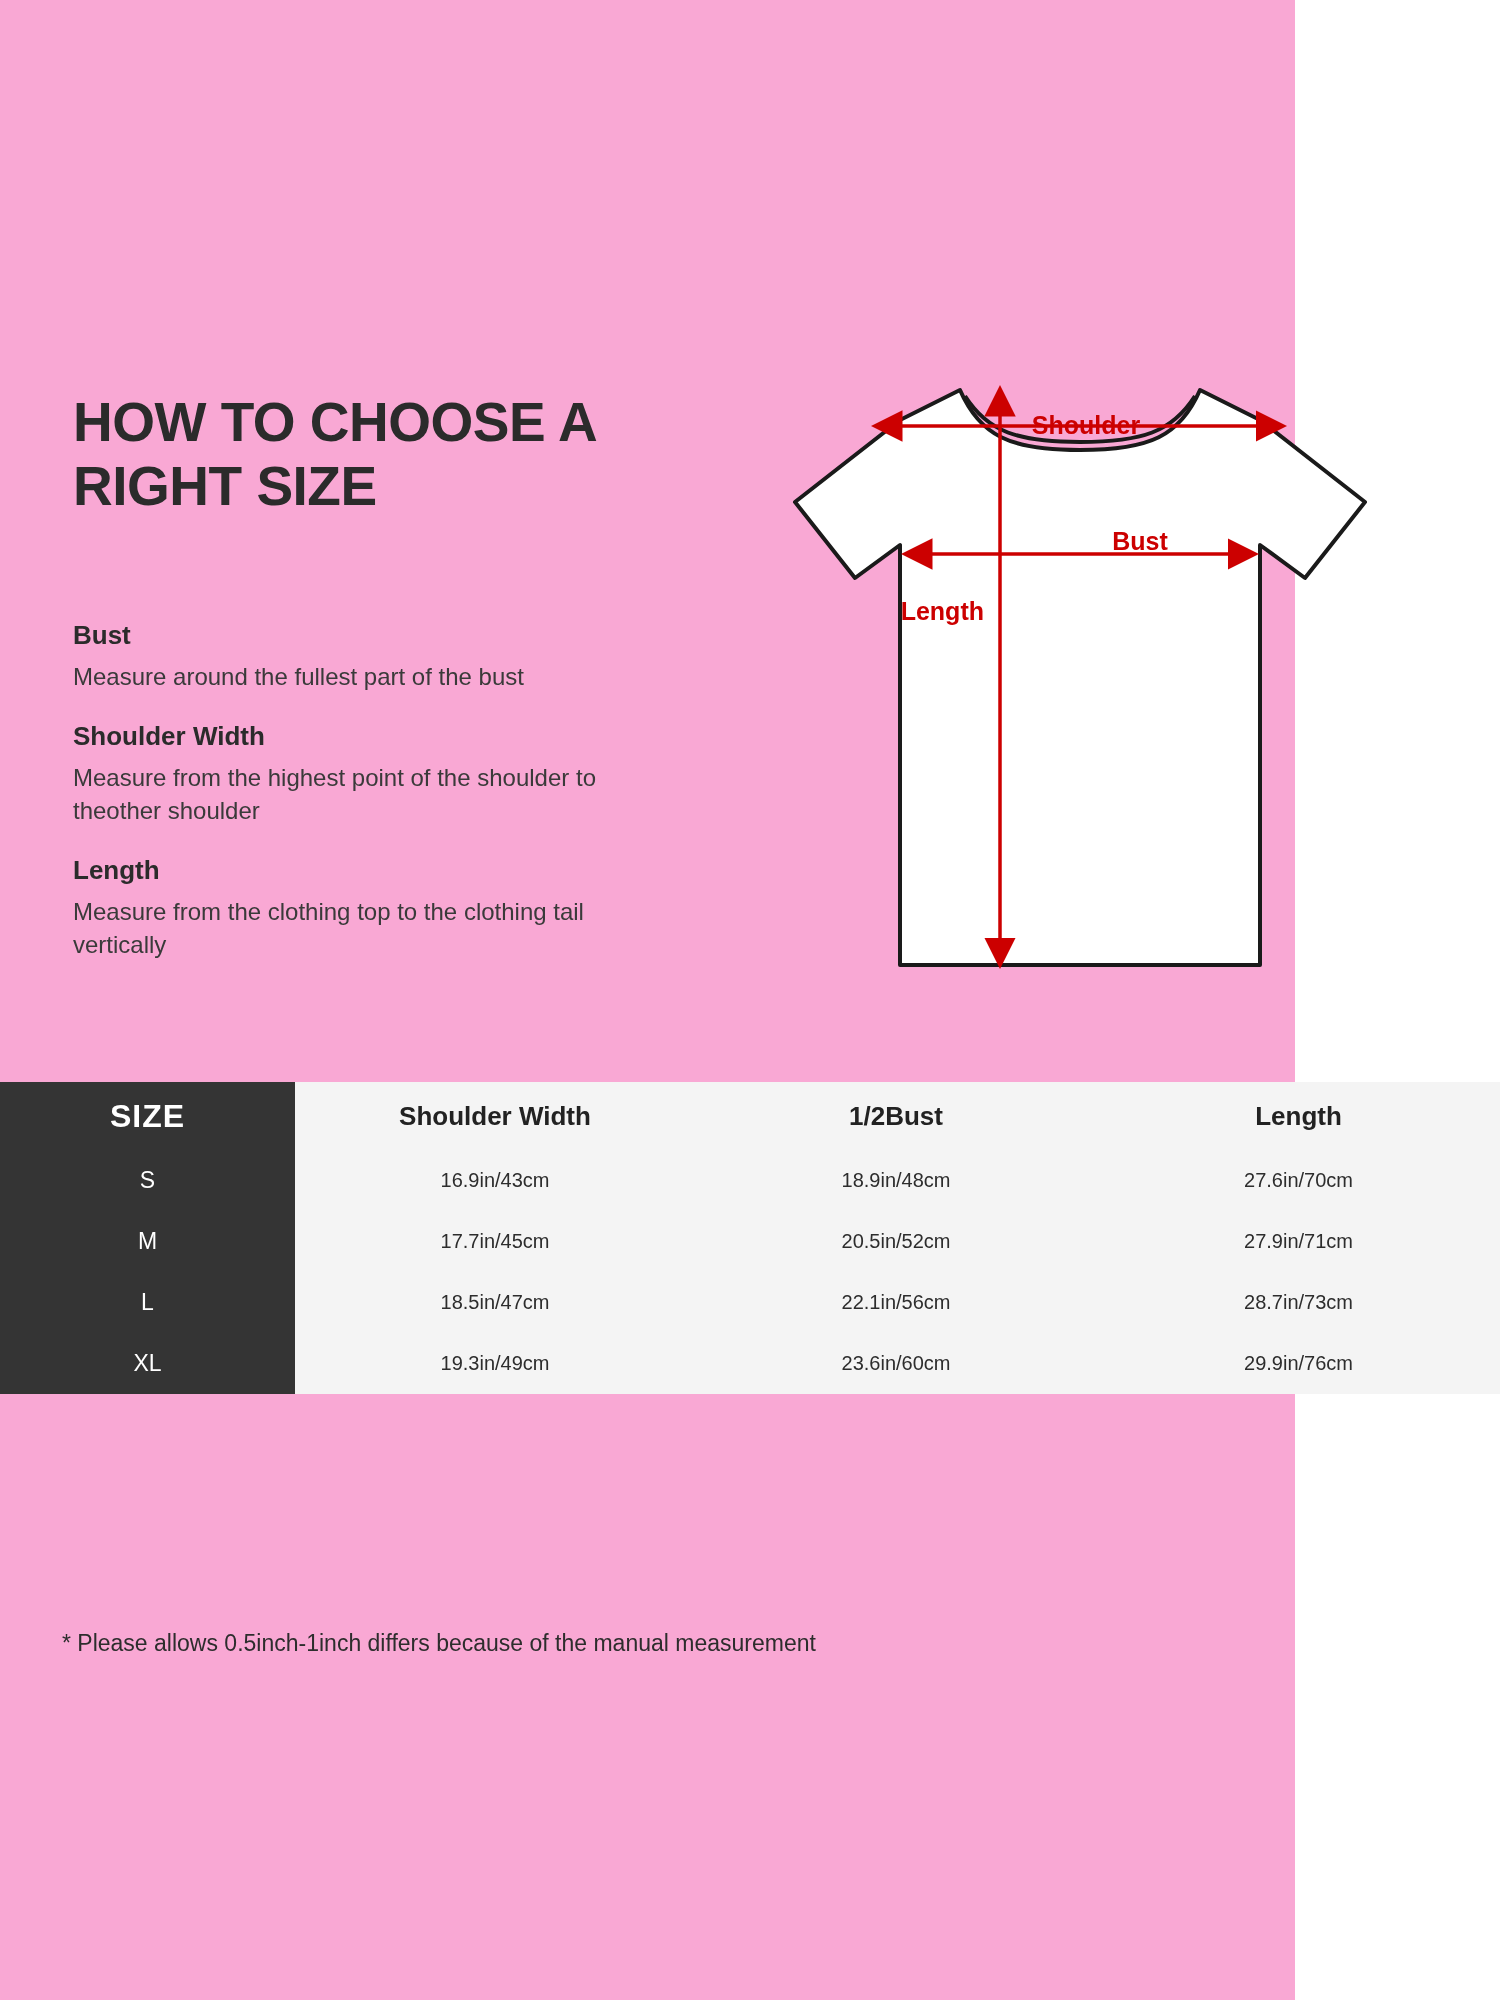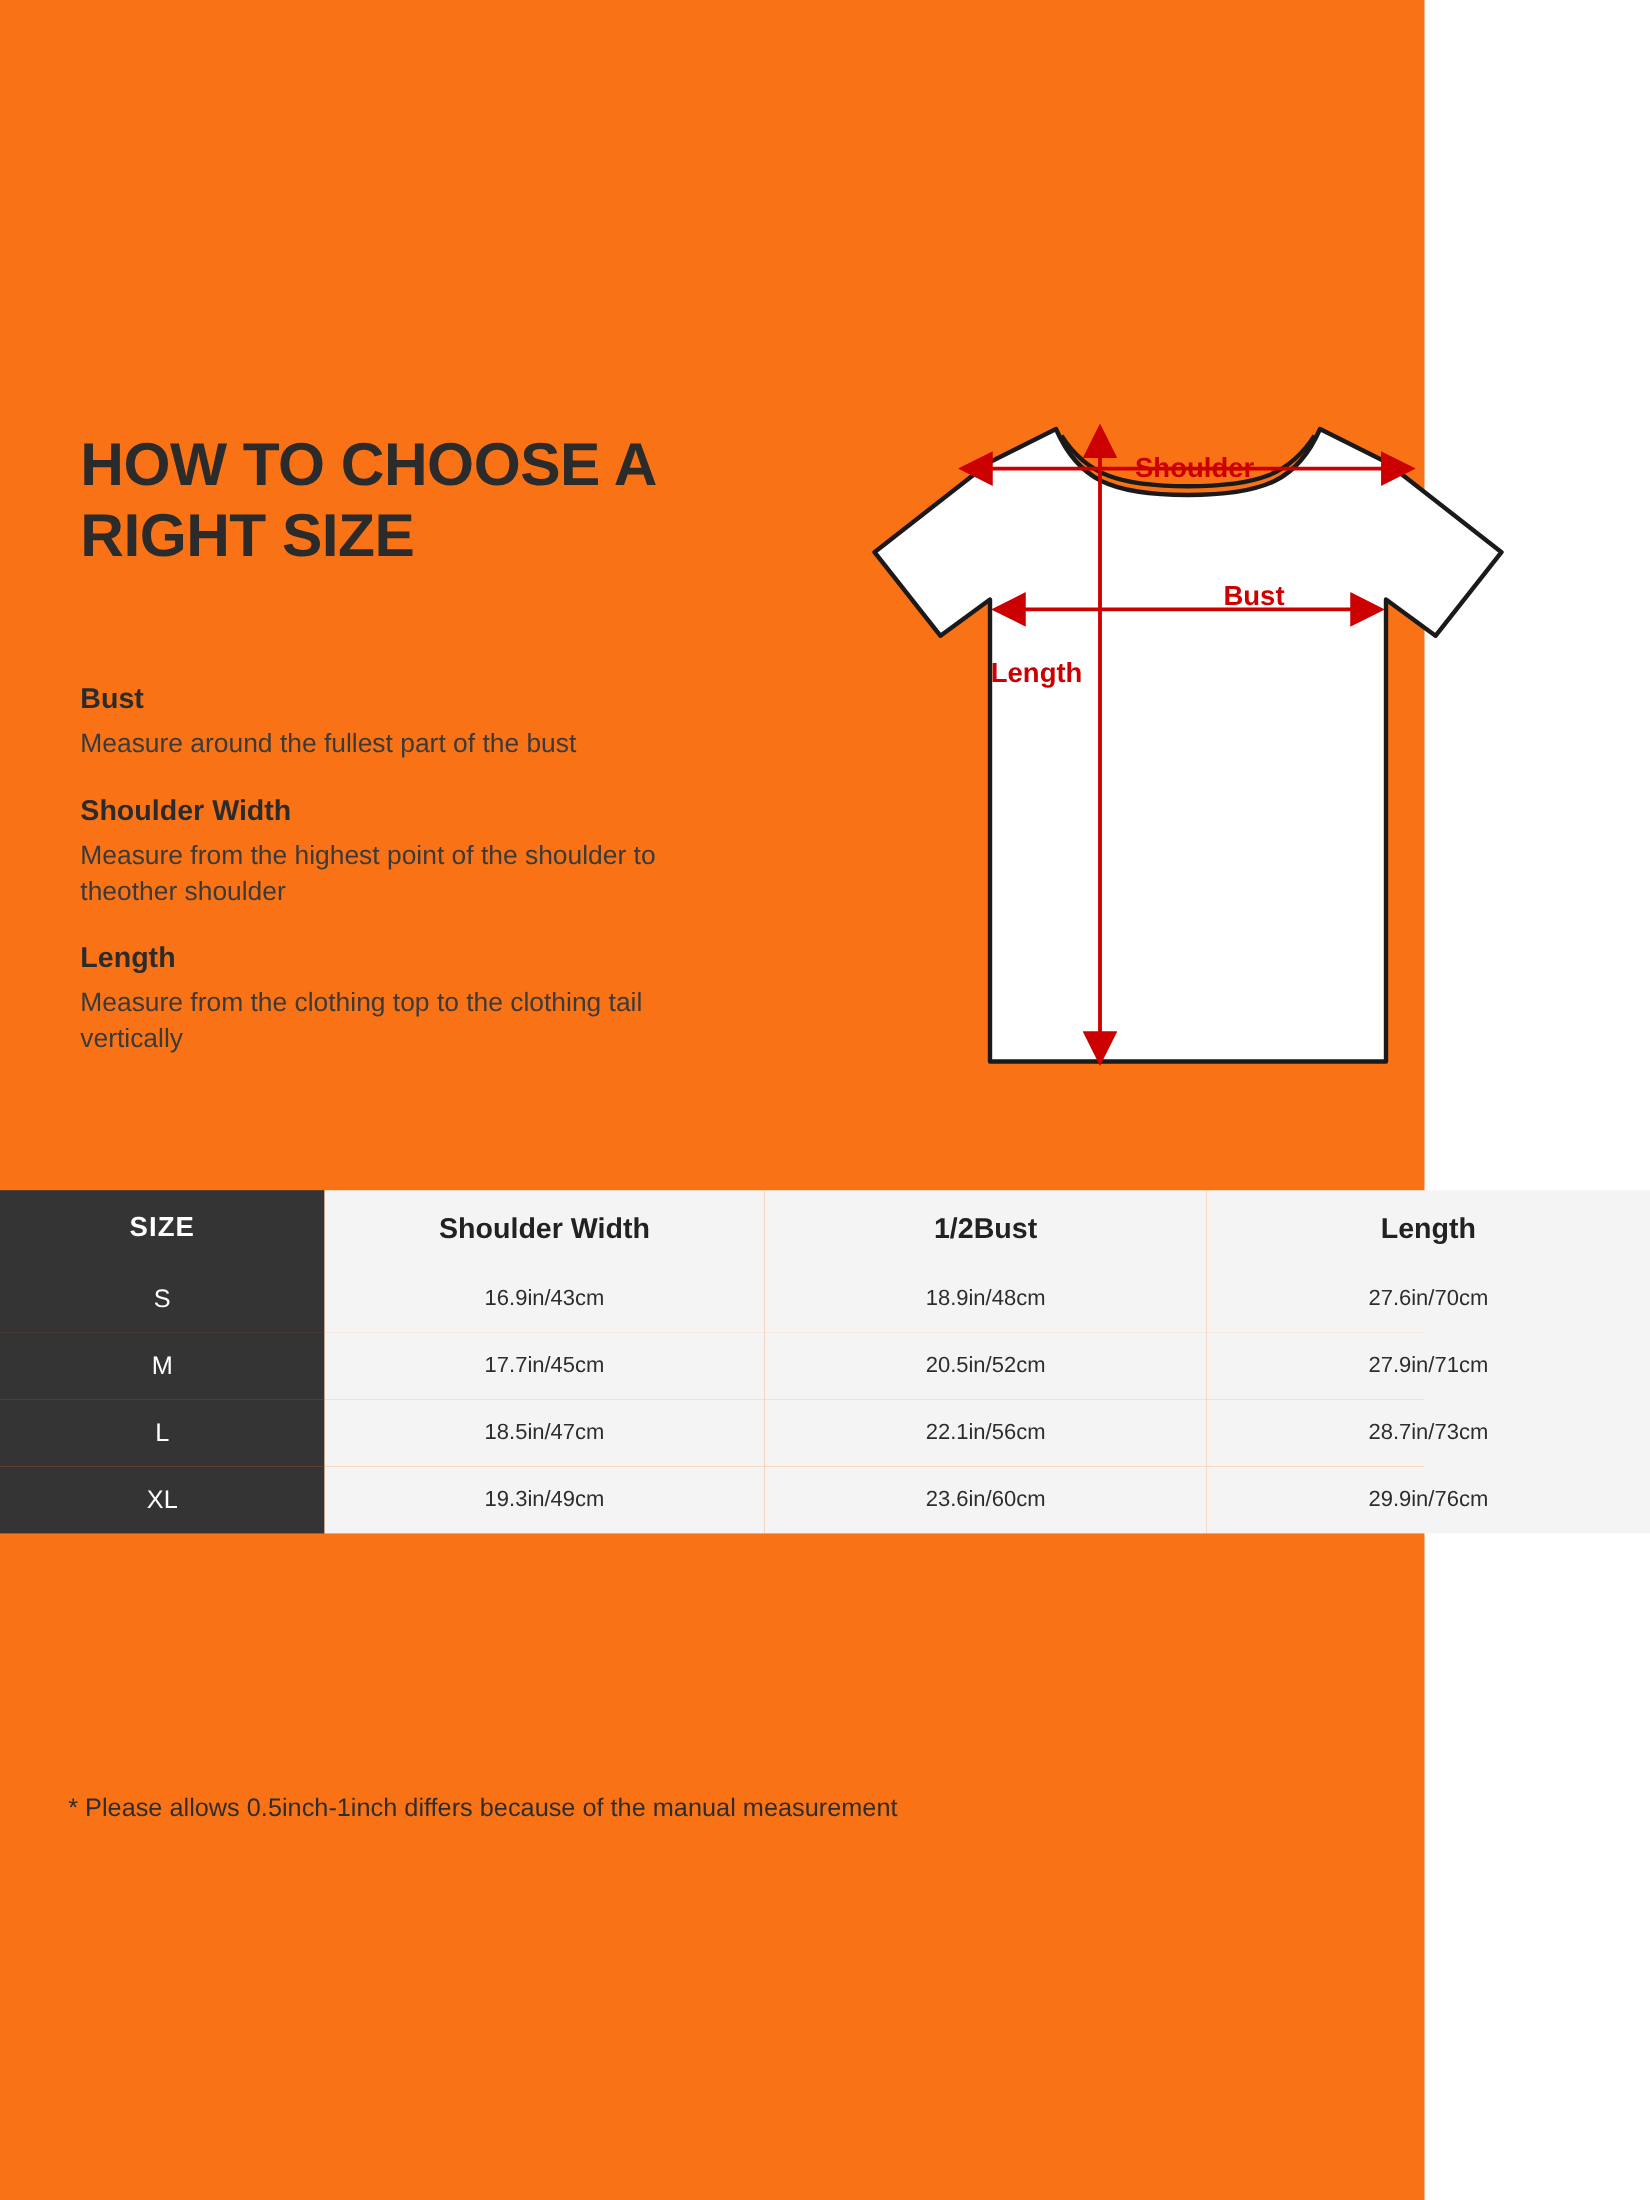--- a/index.html
+++ b/index.html
@@ -14,21 +14,21 @@
     color: #231f20;
     position: relative;
     overflow: hidden;
   }
   .page {
     position: absolute;
     left: 0;
     top: 0;
     width: 1295px;
     height: 2000px;
-    background: #f97316;
+    background: #f9a8d4;
   }
   
   .top {
     position: absolute;
     left: 0;
     top: 0;
     width: 1500px;
     height: 1082px;
   }
   .headline {
@@ -95,21 +95,21 @@
   table.size-table col.c3 { width: 403px; }
 
   .size-table thead th {
     height: 68px;
     font-size: 26px;
     font-weight: bold;
   }
   .size-table thead th.size-head {
     background: #343434;
     color: #ffffff;
-    font-size: 25px;
+    font-size: 32px;
     letter-spacing: 1px;
   }
   .size-table thead th.metric-head {
     background: #f4f4f4;
     color: #222222;
   }
   .size-table tbody td {
     height: 61px;
     font-size: 20px;
     color: #2d2d2d;

